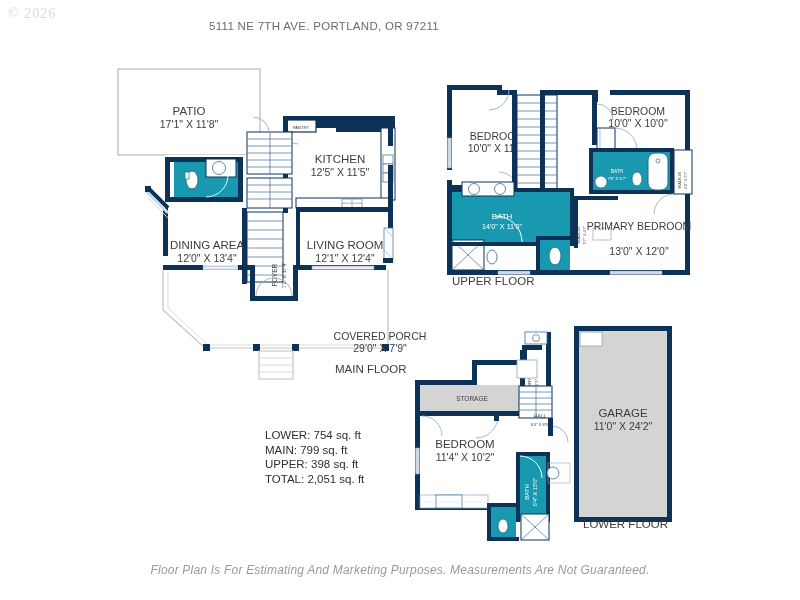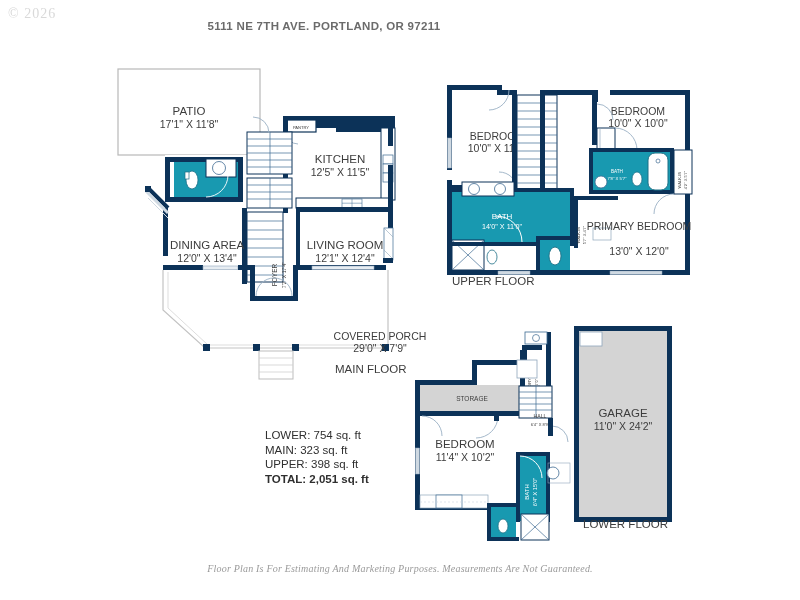--- a/index.html
+++ b/index.html
@@ -7,39 +7,39 @@
     width:800px;height:600px;background:#ffffff;overflow:hidden;
     font-family:"Liberation Sans", sans-serif;
     position:relative;color:#3a3a3a;
   }
   .watermark{
     position:absolute;left:8px;top:6px;font-size:14px;color:#d9d9d9;
     letter-spacing:1px;font-family:"Liberation Serif", serif;
   }
   .title{
     position:absolute;left:0;top:20px;width:648px;text-align:center;
-    font-size:11.5px;color:#6b6b6b;letter-spacing:.3px;font-weight:bold;
+    font-size:11.5px;color:#6b6b6b;letter-spacing:.3px;
   }
   .footer{
     position:absolute;left:0;top:563px;width:800px;text-align:center;
-    font-size:10px;color:#9a9a9a;font-style:italic;letter-spacing:.2px;font-family:Liberation Serif, serif;
+    font-size:12px;color:#9a9a9a;font-style:italic;letter-spacing:.2px;
   }
   .stage{position:absolute;left:0;top:0;width:800px;height:600px;}
   svg{position:absolute;left:0;top:0;}
   .rm{font-family:"Liberation Sans", sans-serif;fill:#3d3d3d;text-anchor:middle;}
   .rm-n{font-size:11.5px;}
   .rm-d{font-size:10.5px;}
   .rm-w{font-size:4.6px;fill:#ffffff;text-anchor:middle;}
   .rm-wd{font-size:4.2px;fill:#ffffff;text-anchor:middle;}
   .rm-s{font-size:6.5px;fill:#3d3d3d;text-anchor:middle;}
   .rm-ss{font-size:5.2px;fill:#3d3d3d;text-anchor:middle;}
   .rm-tiny{font-size:4.1px;fill:#3d3d3d;text-anchor:middle;}
   .flabel{font-size:11.5px;fill:#3d3d3d;}
   .sqft{position:absolute;font-size:11.5px;color:#2f2f2f;line-height:14.5px;}
-  .sqft b{font-weight:bold;}
+  .sqft b{font-weight:normal;}
 </style>
 </head>
 <body>
 
 <div class="watermark">© 2026</div>
 <div class="title">5111 NE 7TH AVE. PORTLAND, OR 97211</div>
 
 <div class="stage">
 
 <svg width="800" height="600" viewBox="0 0 800 600">
@@ -381,18 +381,18 @@
     <rect x="487" y="537" width="32" height="4" fill="#0c3258"></rect>
 
     <text class="flabel" x="583" y="528">LOWER FLOOR</text>
   </g>
 
 </svg>
 </div>
 
 <div class="sqft" style="left:265px;top:428px;">
   <div>LOWER: 754 sq. ft</div>
-  <div>MAIN: 323 sq. ft</div>
+  <div>MAIN: 799 sq. ft</div>
   <div>UPPER: 398 sq. ft</div>
   <div><b>TOTAL: 2,051 sq. ft</b></div>
 </div>
 
 <div class="footer">Floor Plan Is For Estimating And Marketing Purposes. Measurements Are Not Guaranteed.</div>
 
 </body></html>

